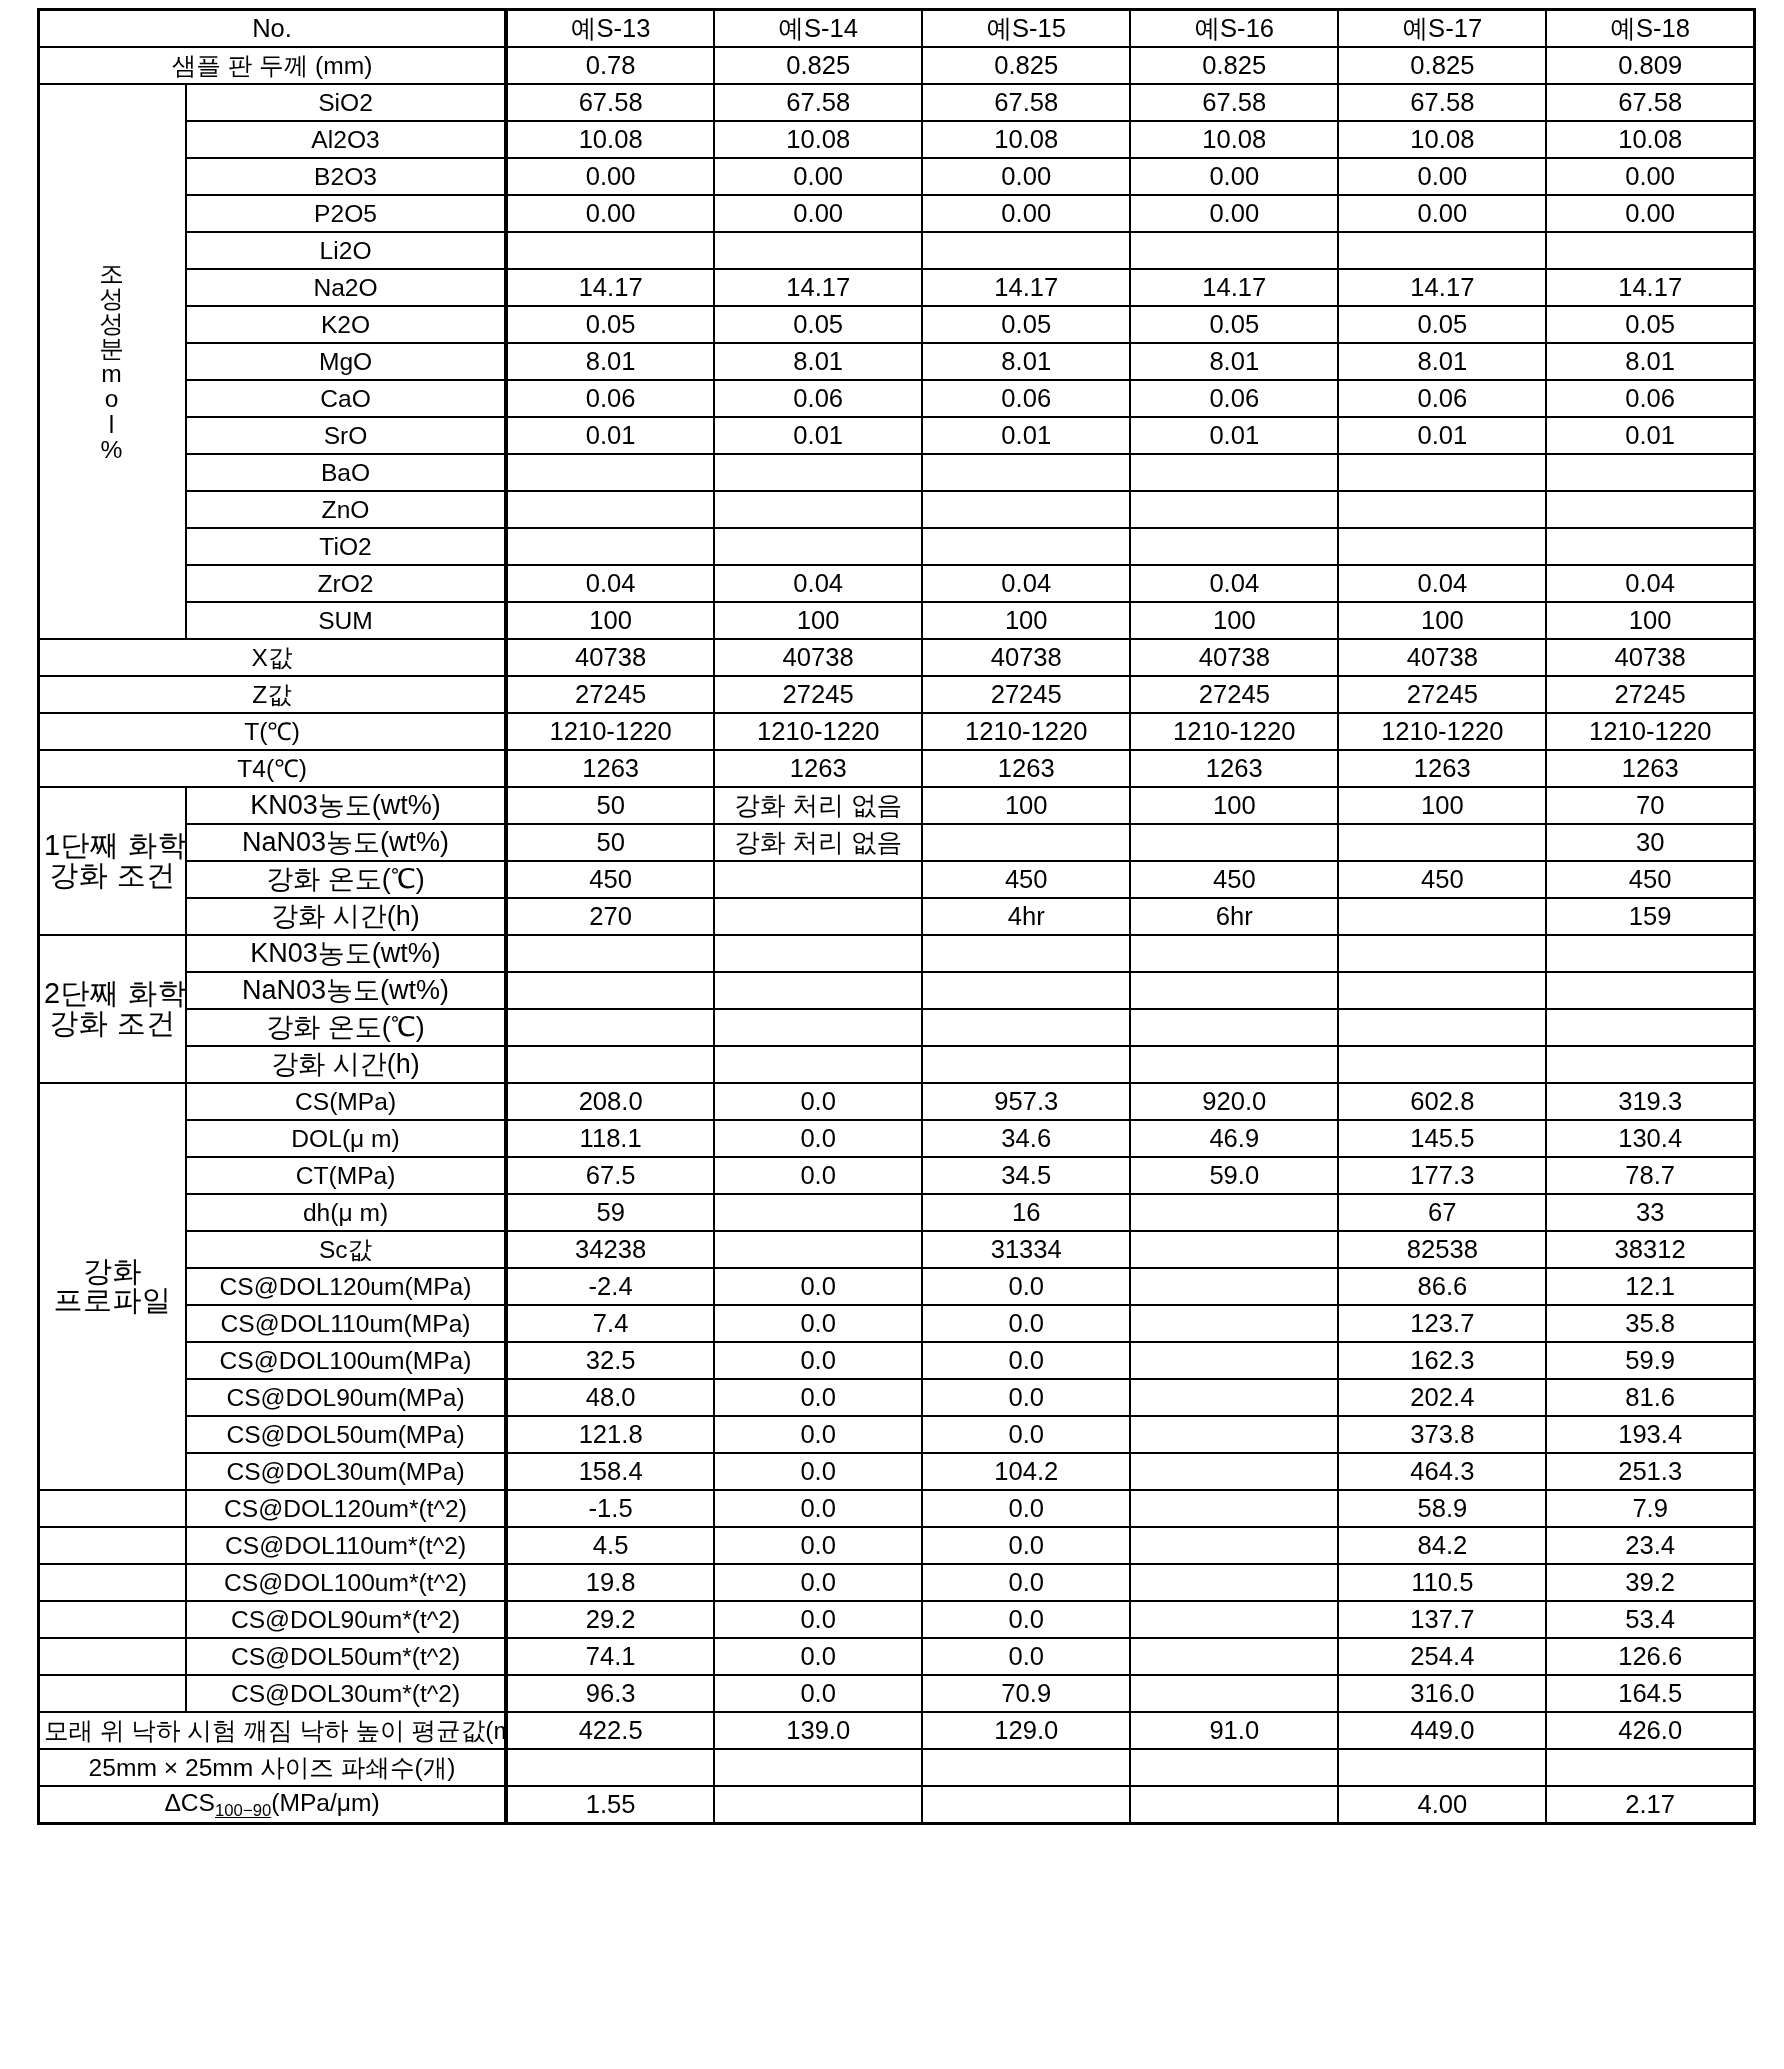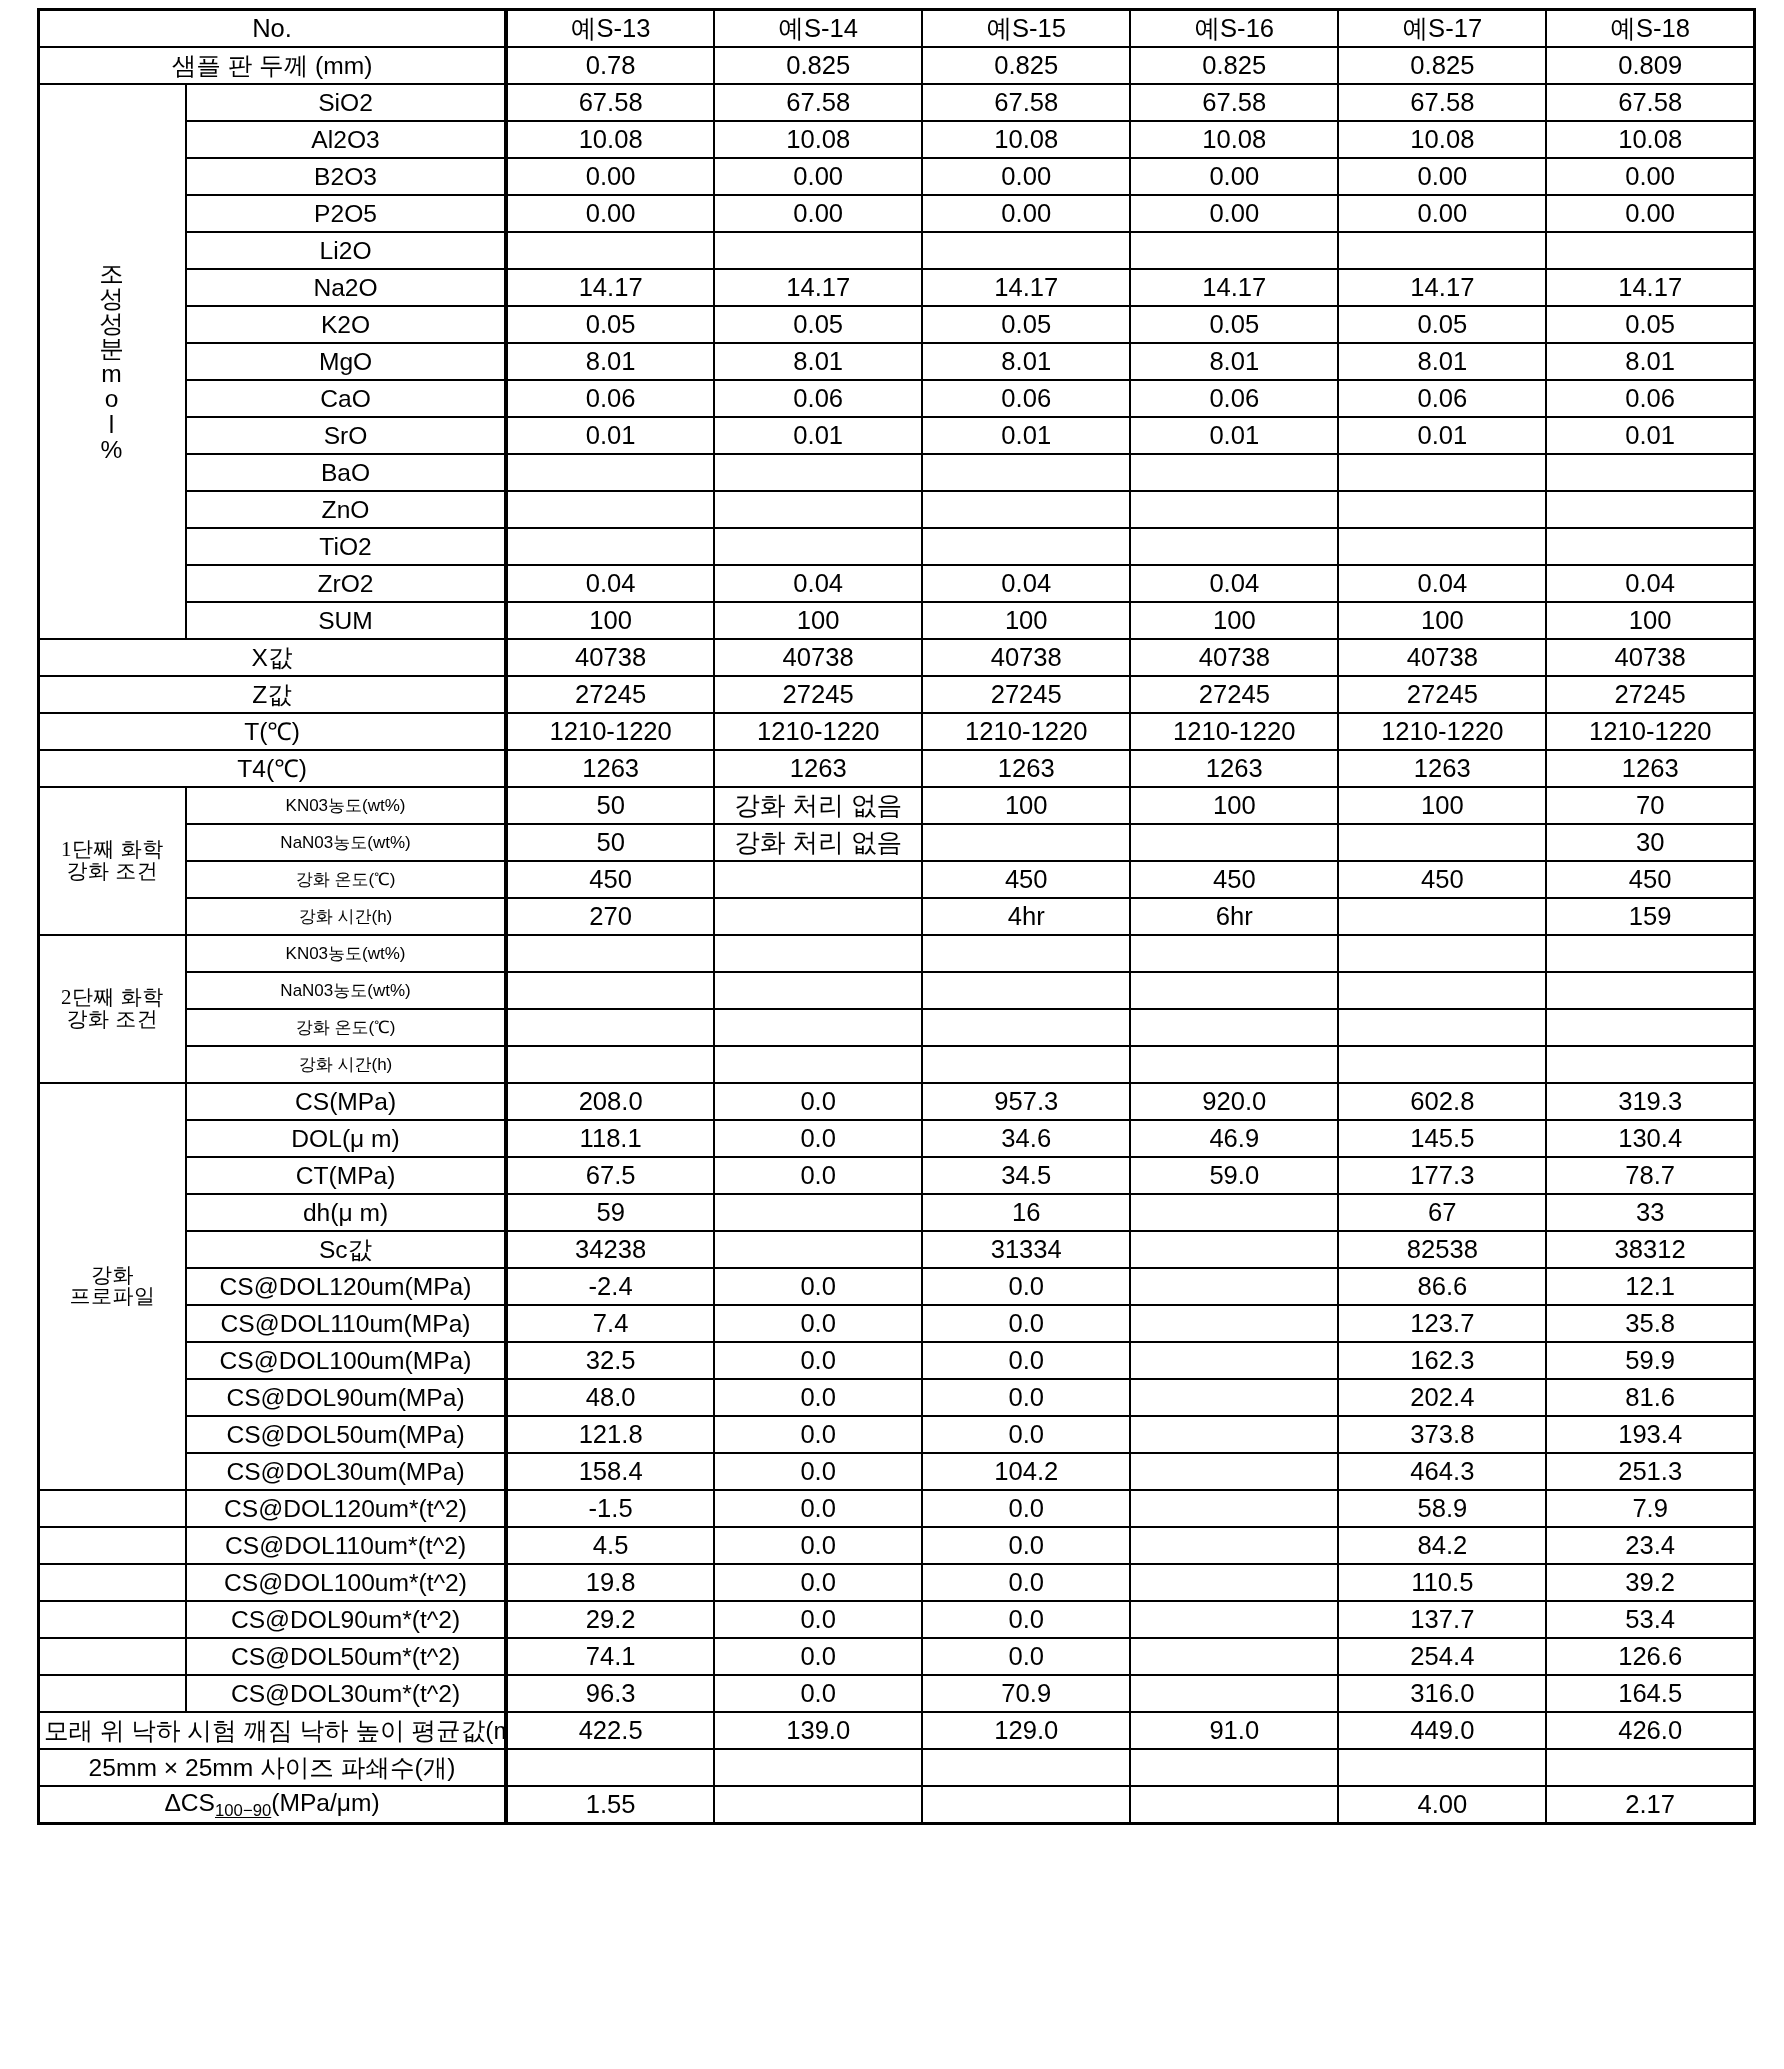--- a/index.html
+++ b/index.html
@@ -40,34 +40,33 @@
     background: #fff;
     overflow: hidden;
     white-space: nowrap;
   }
   
   table.tbl {
     border: 3.9px solid #000;
   }
   .lbl-left { text-align: left; padding-left: 7.9px; }
   .grp {
-    font-size: 21px;
+    font-size: 29px;
     letter-spacing: 0.5px;
-    font-family: Liberation Serif, serif;
   }
   .vgrp {
     font-size: 24.6px;
     line-height: 1.45;
     letter-spacing: 2px;
   }
   .vgrp span { display: block; }
   .sep-top td { border-top: 4.9px solid #000; }
   .sep-bottom td { border-bottom: 4.9px solid #000; }
   .colsep { border-left: 4.9px solid #000 !important; margin-top: 16px; }
-  .small { font-size: 17px; }
+  .small { font-size: 27px; }
   sub {
     font-size: 0.68em;
     vertical-align: -0.28em;
     text-decoration: underline;
   }
   .hdr td { font-size: 25.6px; }
   .numcell { font-size: 25.6px; }
 </style>
 </head>
 <body>

